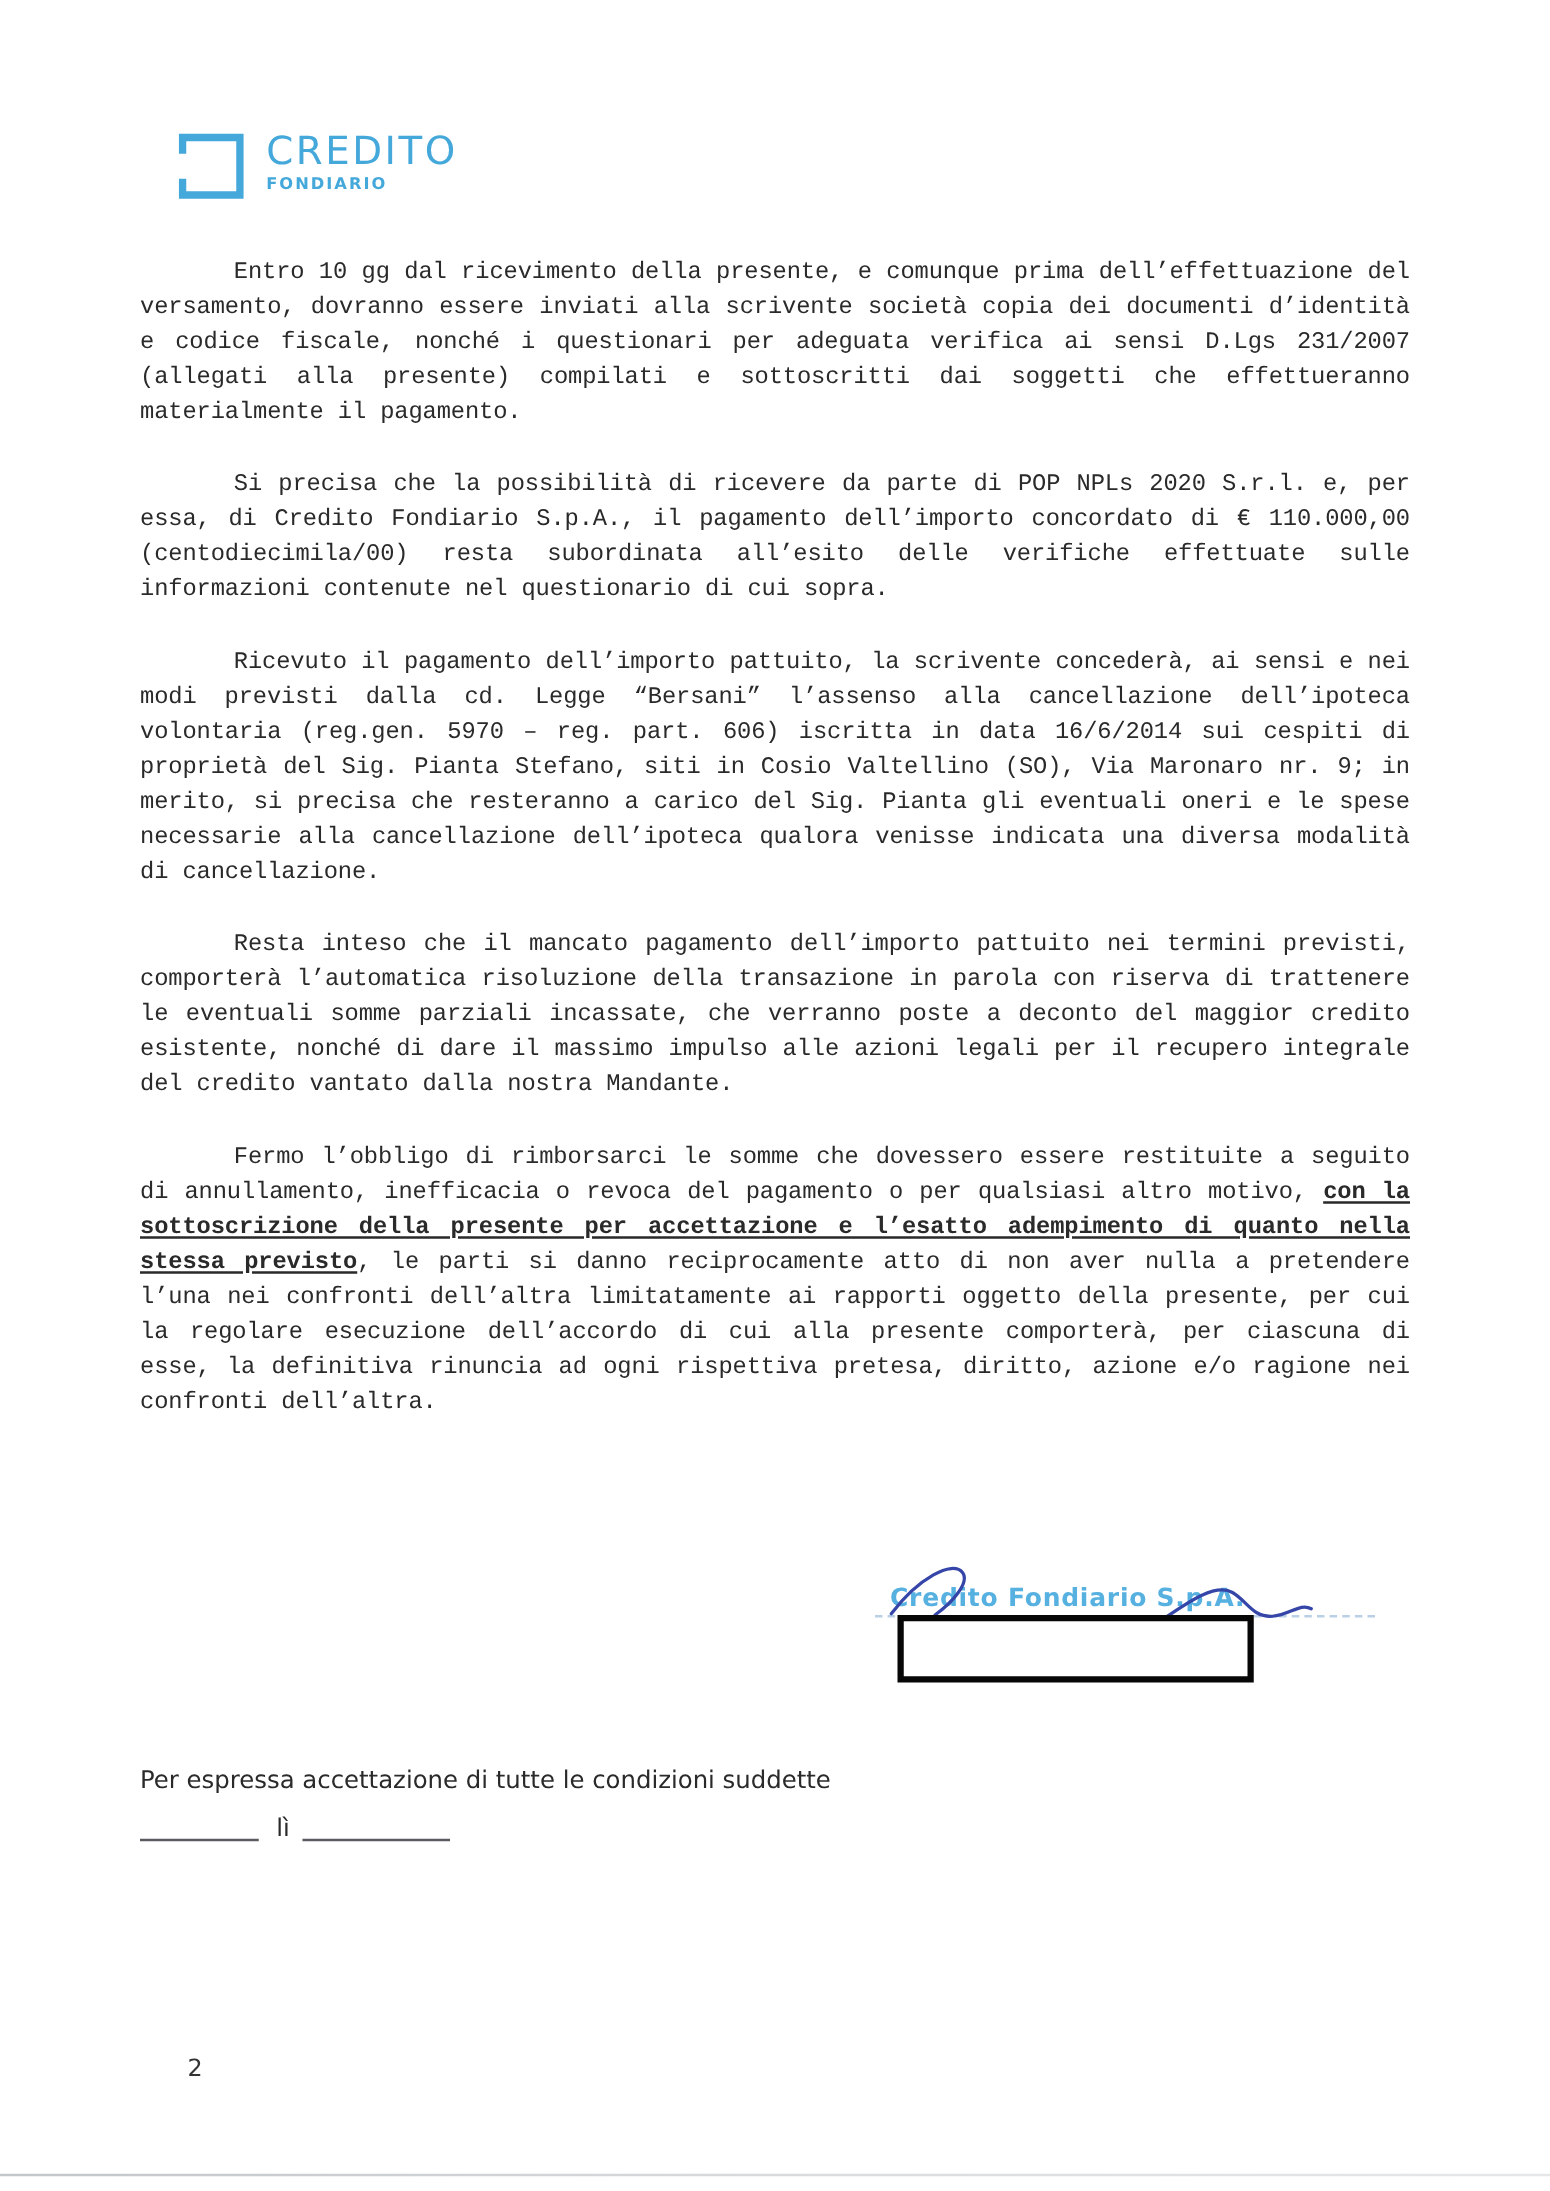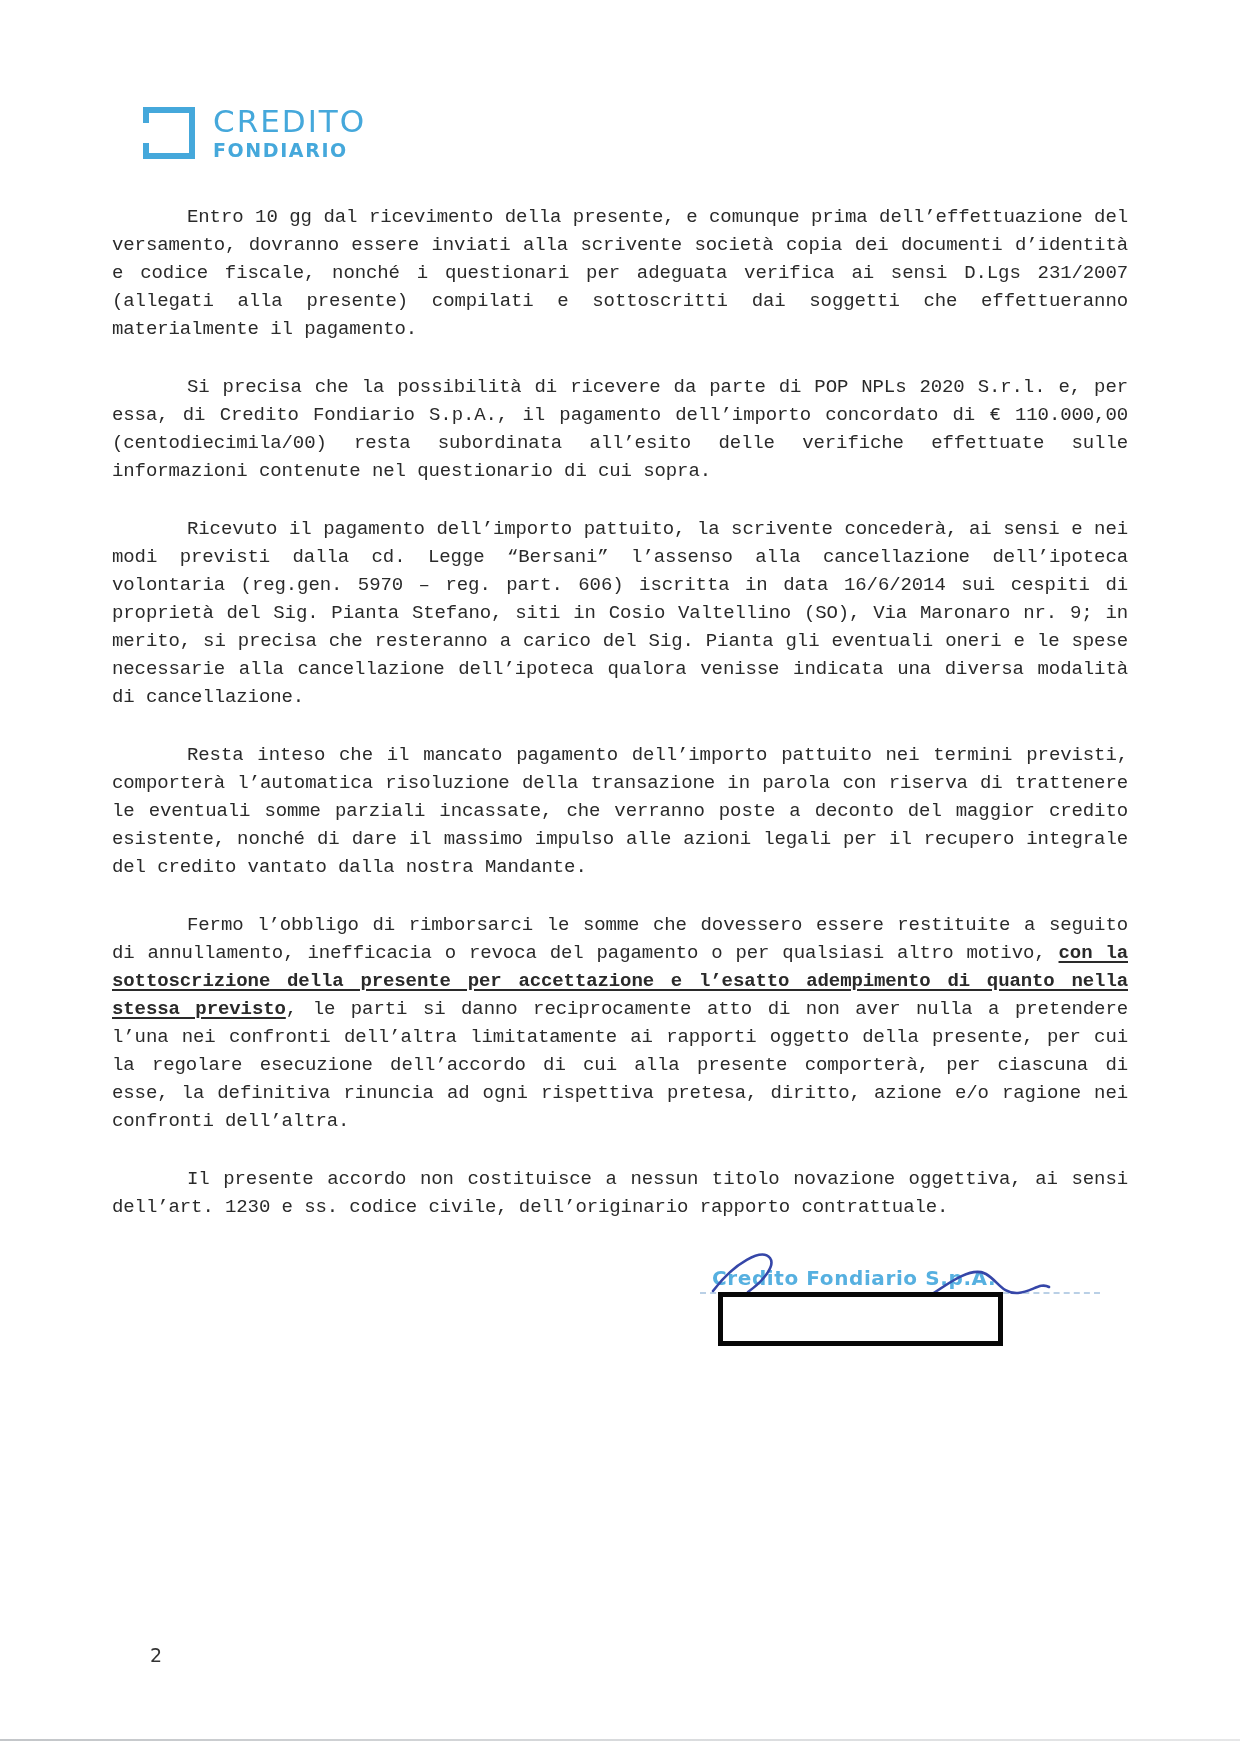--- a/index.html
+++ b/index.html
@@ -16,21 +16,21 @@
 
   
   .logo { position: absolute; left: 143px; top: 106px; display: flex; align-items: flex-start; }
   .logo-icon { display: block; margin-right: 18px; }
   .logo-text { display: flex; flex-direction: column; line-height: 1; }
   .logo-line1 {
     font-size: 31px; font-weight: 400; letter-spacing: 2px;
     color: #45a8db;
   }
   .logo-line2 {
-    font-size: 19px; font-weight: 700; letter-spacing: 1.6px;
+    font-size: 13px; font-weight: 700; letter-spacing: 1.6px;
     color: #45a8db; margin-top: 4px;
   }
 
   
   .content {
     position: absolute; left: 112px; top: 203px; width: 1016px; font-family: Liberation Mono, monospace;
   }
   .content p {
     margin: 0 0 30px 0;
     font-size: 19px;
@@ -104,28 +104,35 @@
       <span class="logo-line2">FONDIARIO</span>
     </div>
   </div>
 
   <div class="content">
     <p>Entro 10 gg dal ricevimento della presente, e comunque prima dell’effettuazione del versamento, dovranno essere inviati alla scrivente società copia dei documenti d’identità e codice fiscale, nonché i questionari per adeguata verifica ai sensi D.Lgs 231/2007 (allegati alla presente) compilati e sottoscritti dai soggetti che effettueranno materialmente il pagamento.</p>
     <p>Si precisa che la possibilità di ricevere da parte di POP NPLs 2020 S.r.l. e, per essa, di Credito Fondiario S.p.A., il pagamento dell’importo concordato di € 110.000,00 (centodiecimila/00) resta subordinata all’esito delle verifiche effettuate sulle informazioni contenute nel questionario di cui sopra.</p>
     <p>Ricevuto il pagamento dell’importo pattuito, la scrivente concederà, ai sensi e nei modi previsti dalla  cd. Legge “Bersani” l’assenso alla cancellazione dell’ipoteca volontaria (reg.gen. 5970 – reg. part. 606)  iscritta in data 16/6/2014 sui cespiti di proprietà del Sig. Pianta Stefano, siti in Cosio Valtellino (SO), Via Maronaro nr. 9; in merito, si precisa che resteranno a carico del Sig. Pianta gli eventuali oneri e le spese necessarie alla cancellazione dell’ipoteca qualora venisse indicata una diversa modalità di cancellazione.</p>
     <p>Resta inteso che il mancato pagamento dell’importo pattuito nei termini previsti, comporterà l’automatica risoluzione della transazione in parola con riserva di trattenere le eventuali somme parziali incassate, che verranno poste a deconto del maggior credito esistente, nonché di dare il massimo impulso alle azioni legali per il recupero integrale del credito vantato dalla nostra Mandante.</p>
     <p><span>Fermo l’obbligo di rimborsarci le somme che dovessero essere restituite a seguito di annullamento, inefficacia o revoca del pagamento o per qualsiasi altro motivo, </span><span class="bold-underline">con la sottoscrizione della presente per accettazione e l’esatto adempimento di quanto nella stessa previsto</span><span>, le parti si danno reciprocamente atto di non aver nulla a pretendere l’una nei confronti dell’altra limitatamente ai rapporti oggetto della presente, per cui la regolare esecuzione dell’accordo di cui alla presente comporterà, per ciascuna di esse, la definitiva rinuncia ad ogni rispettiva pretesa, diritto, azione e/o ragione nei confronti dell’altra.</span></p>
-    <p>Il presente accordo non costituisce a nessun titolo novazione oggettiva, ai sensi dell’art. 1230 e ss. codice civile, dell’originario rapporto contrattuale.</p>
   </div>
 
   <div class="signature-dashes"></div>
   <div class="signature-company">Credito Fondiario S.p.A.</div>
   <svg class="pen-strokes" width="450" height="110" viewBox="630 1240 450 110" aria-hidden="true">
     <path d="M 713 1291 C 735 1262, 762 1248, 770 1258 C 776 1266, 762 1282, 748 1292" fill="none" stroke="#3546a8" stroke-width="2.6" stroke-linecap="round"></path>
     <path d="M 928 1297 C 950 1282, 972 1266, 986 1274 C 998 1281, 1002 1294, 1018 1293 C 1032 1292, 1040 1282, 1049 1287" fill="none" stroke="#3546a8" stroke-width="2.6" stroke-linecap="round"></path>
   </svg>
   <div class="redaction-box"></div>
 
+  <div class="acceptance">
+    <div>Per espressa accettazione di tutte le condizioni suddette</div>
+    <div class="acceptance-row">
+      <span class="blank-line blank-place"></span>
+      <span class="li-label">lì</span>
+      <span class="blank-line blank-date"></span>
+    </div>
+  </div>
 
   <div class="page-number">2</div>
   <div class="bottom-scan-line"></div>
 
 </div>
 
 </body></html>

